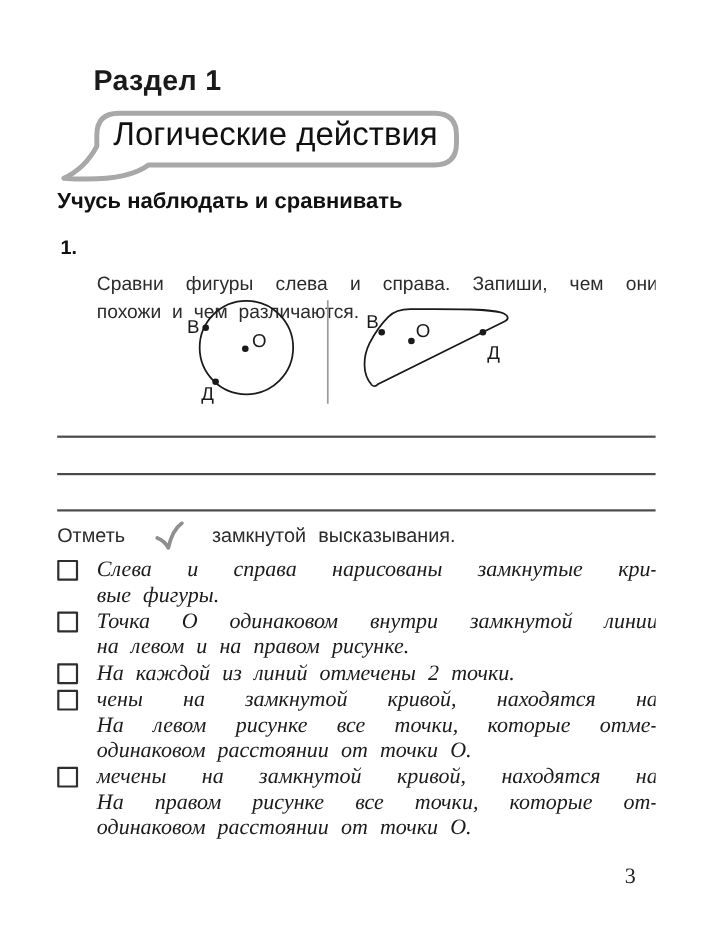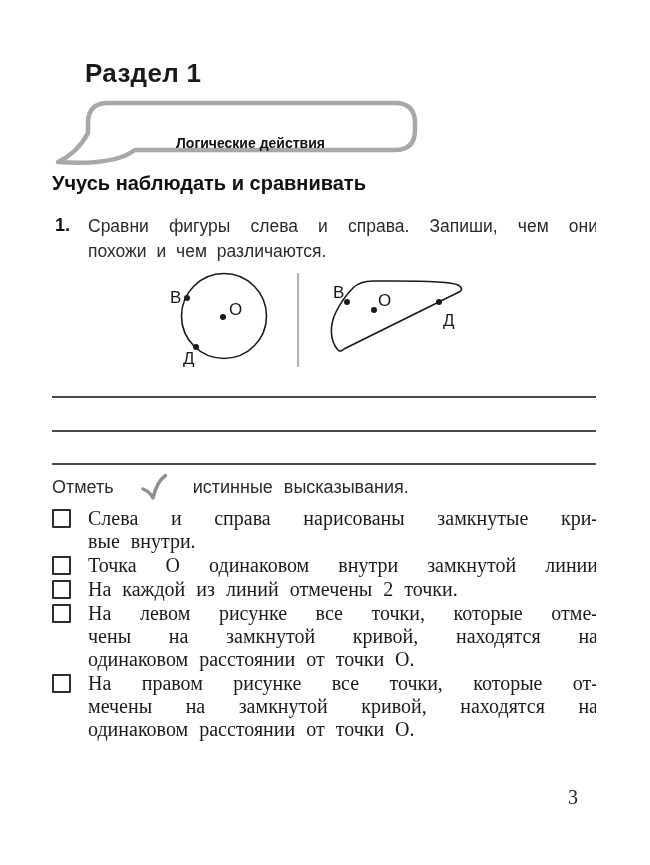--- a/index.html
+++ b/index.html
@@ -10,38 +10,38 @@
     font-family:"Liberation Sans",sans-serif;
     color:#1c1c1c;
     overflow:hidden;
   }
   .section-title{
     position:absolute;left:85px;top:58px;
     font-size:26px;font-weight:bold;letter-spacing:.3px;color:#1a1a1a;
   }
   .bubble-svg{position:absolute;left:45px;top:95px;}
   .bubble-text{
-    position:absolute;left:88px;top:120px;width:325px;height:46px;
+    position:absolute;left:88px;top:100px;width:325px;height:46px;
     display:flex;align-items:center;justify-content:center;
-    font-size:14px;font-weight:bold;color:#111;
+    font-size:30px;font-weight:normal;color:#111;
   }
   .lesson-title{
     position:absolute;left:52px;top:172px;
     font-size:20px;font-weight:bold;color:#111;text-align:right;
   }
   .task-number{
     position:absolute;left:55px;top:215px;
     font-size:18px;font-weight:bold;color:#111;
   }
   .task-text{
     position:absolute;left:88px;top:214px;width:510px;
     font-size:17.5px;line-height:25px;color:#2b2b2b;
     word-spacing:5px;
   }
-  .task-text .just{text-align:justify;text-align-last:justify;}
+  .task-text .just{text-align:justify;text-align-last:justify;margin-top:32px;}
   .figures-svg{position:absolute;left:150px;top:258px;}
   .figures-svg text{
     font-family:"Liberation Sans",sans-serif;
     font-size:17px;font-weight:500;fill:#1a1a1a;
   }
   .writing-line{
     position:absolute;left:52px;width:546px;height:0;
     border-top:2px solid #4a4a4a;
   }
   .wl-1{top:396px;} .wl-2{top:430px;} .wl-3{top:463px;}
@@ -49,21 +49,21 @@
     position:absolute;left:52px;top:474px;width:546px;
     display:flex;align-items:center;gap:26px;
     font-size:18px;color:#2b2b2b;word-spacing:6px;
   }
   .check-icon svg{display:block;}
   .statements{
     position:absolute;left:52px;top:507px;width:546px;
     font-family:"Liberation Serif",serif;
     font-size:20px;line-height:23px;color:#1b1b1b;
   }
-  .statement{position:relative;padding-left:36px;margin-bottom:1px;}
+  .statement{position:relative;padding-left:36px;margin-bottom:1px;font-style:italic;}
   .checkbox{
     position:absolute;left:0;top:2px;width:15px;height:15px;
     border:2px solid #2e2e2e;background:#fff;border-radius:1px;
     cursor:pointer;
   }
   .stmt-line{word-spacing:6px;}
   .stmt-line.just{text-align:justify;text-align-last:justify;}
   .page-number{
     position:absolute;left:568px;top:786px;
     font-family:"Liberation Serif",serif;
@@ -115,53 +115,54 @@
   <div class="writing-line wl-2"></div>
   <div class="writing-line wl-3"></div>
 
   <div class="instruction">
     <span>Отметь</span>
     <span class="check-icon">
       <svg width="27" height="26" viewBox="0 0 27 26">
         <path d="M3,15 C8,17 11,20 13,24 C15.5,13 20.5,5 25.5,1.5" fill="none" stroke="#8f8f8f" stroke-width="3.4" stroke-linecap="round" stroke-linejoin="round"></path>
       </svg>
     </span>
-    <span>истинные высказывания.</span>
+    <span>замкнутой высказывания.</span>
   </div>
 
   <div class="statements">
 
     <div class="statement">
       <div class="checkbox"></div>
       <div class="stmt-line just">Слева и справа нарисованы замкнутые кри-</div>
-      <div class="stmt-line">вые внутри.</div>
+      <div class="stmt-line">вые фигуры.</div>
     </div>
 
 
     <div class="statement">
       <div class="checkbox"></div>
       <div class="stmt-line just">Точка О одинаковом внутри замкнутой линии</div>
+      <div class="stmt-line">на левом и на правом рисунке.</div>
     </div>
 
     <div class="statement">
       <div class="checkbox"></div>
       <div class="stmt-line">На каждой из линий отмечены 2 точки.</div>
     </div>
 
     <div class="statement">
       <div class="checkbox"></div>
+      <div class="stmt-line just">чены на замкнутой кривой, находятся на</div>
       <div class="stmt-line just">На левом рисунке все точки, которые отме-</div>
-      <div class="stmt-line just">чены на замкнутой кривой, находятся на</div>
       <div class="stmt-line">одинаковом расстоянии от точки О.</div>
     </div>
 
     <div class="statement">
       <div class="checkbox"></div>
+      <div class="stmt-line just">мечены на замкнутой кривой, находятся на</div>
       <div class="stmt-line just">На правом рисунке все точки, которые от-</div>
-      <div class="stmt-line just">мечены на замкнутой кривой, находятся на</div>
       <div class="stmt-line">одинаковом расстоянии от точки О.</div>
     </div>
 
   </div>
 
   <div class="page-number">3</div>
 
 </div>
 
 </body></html>

